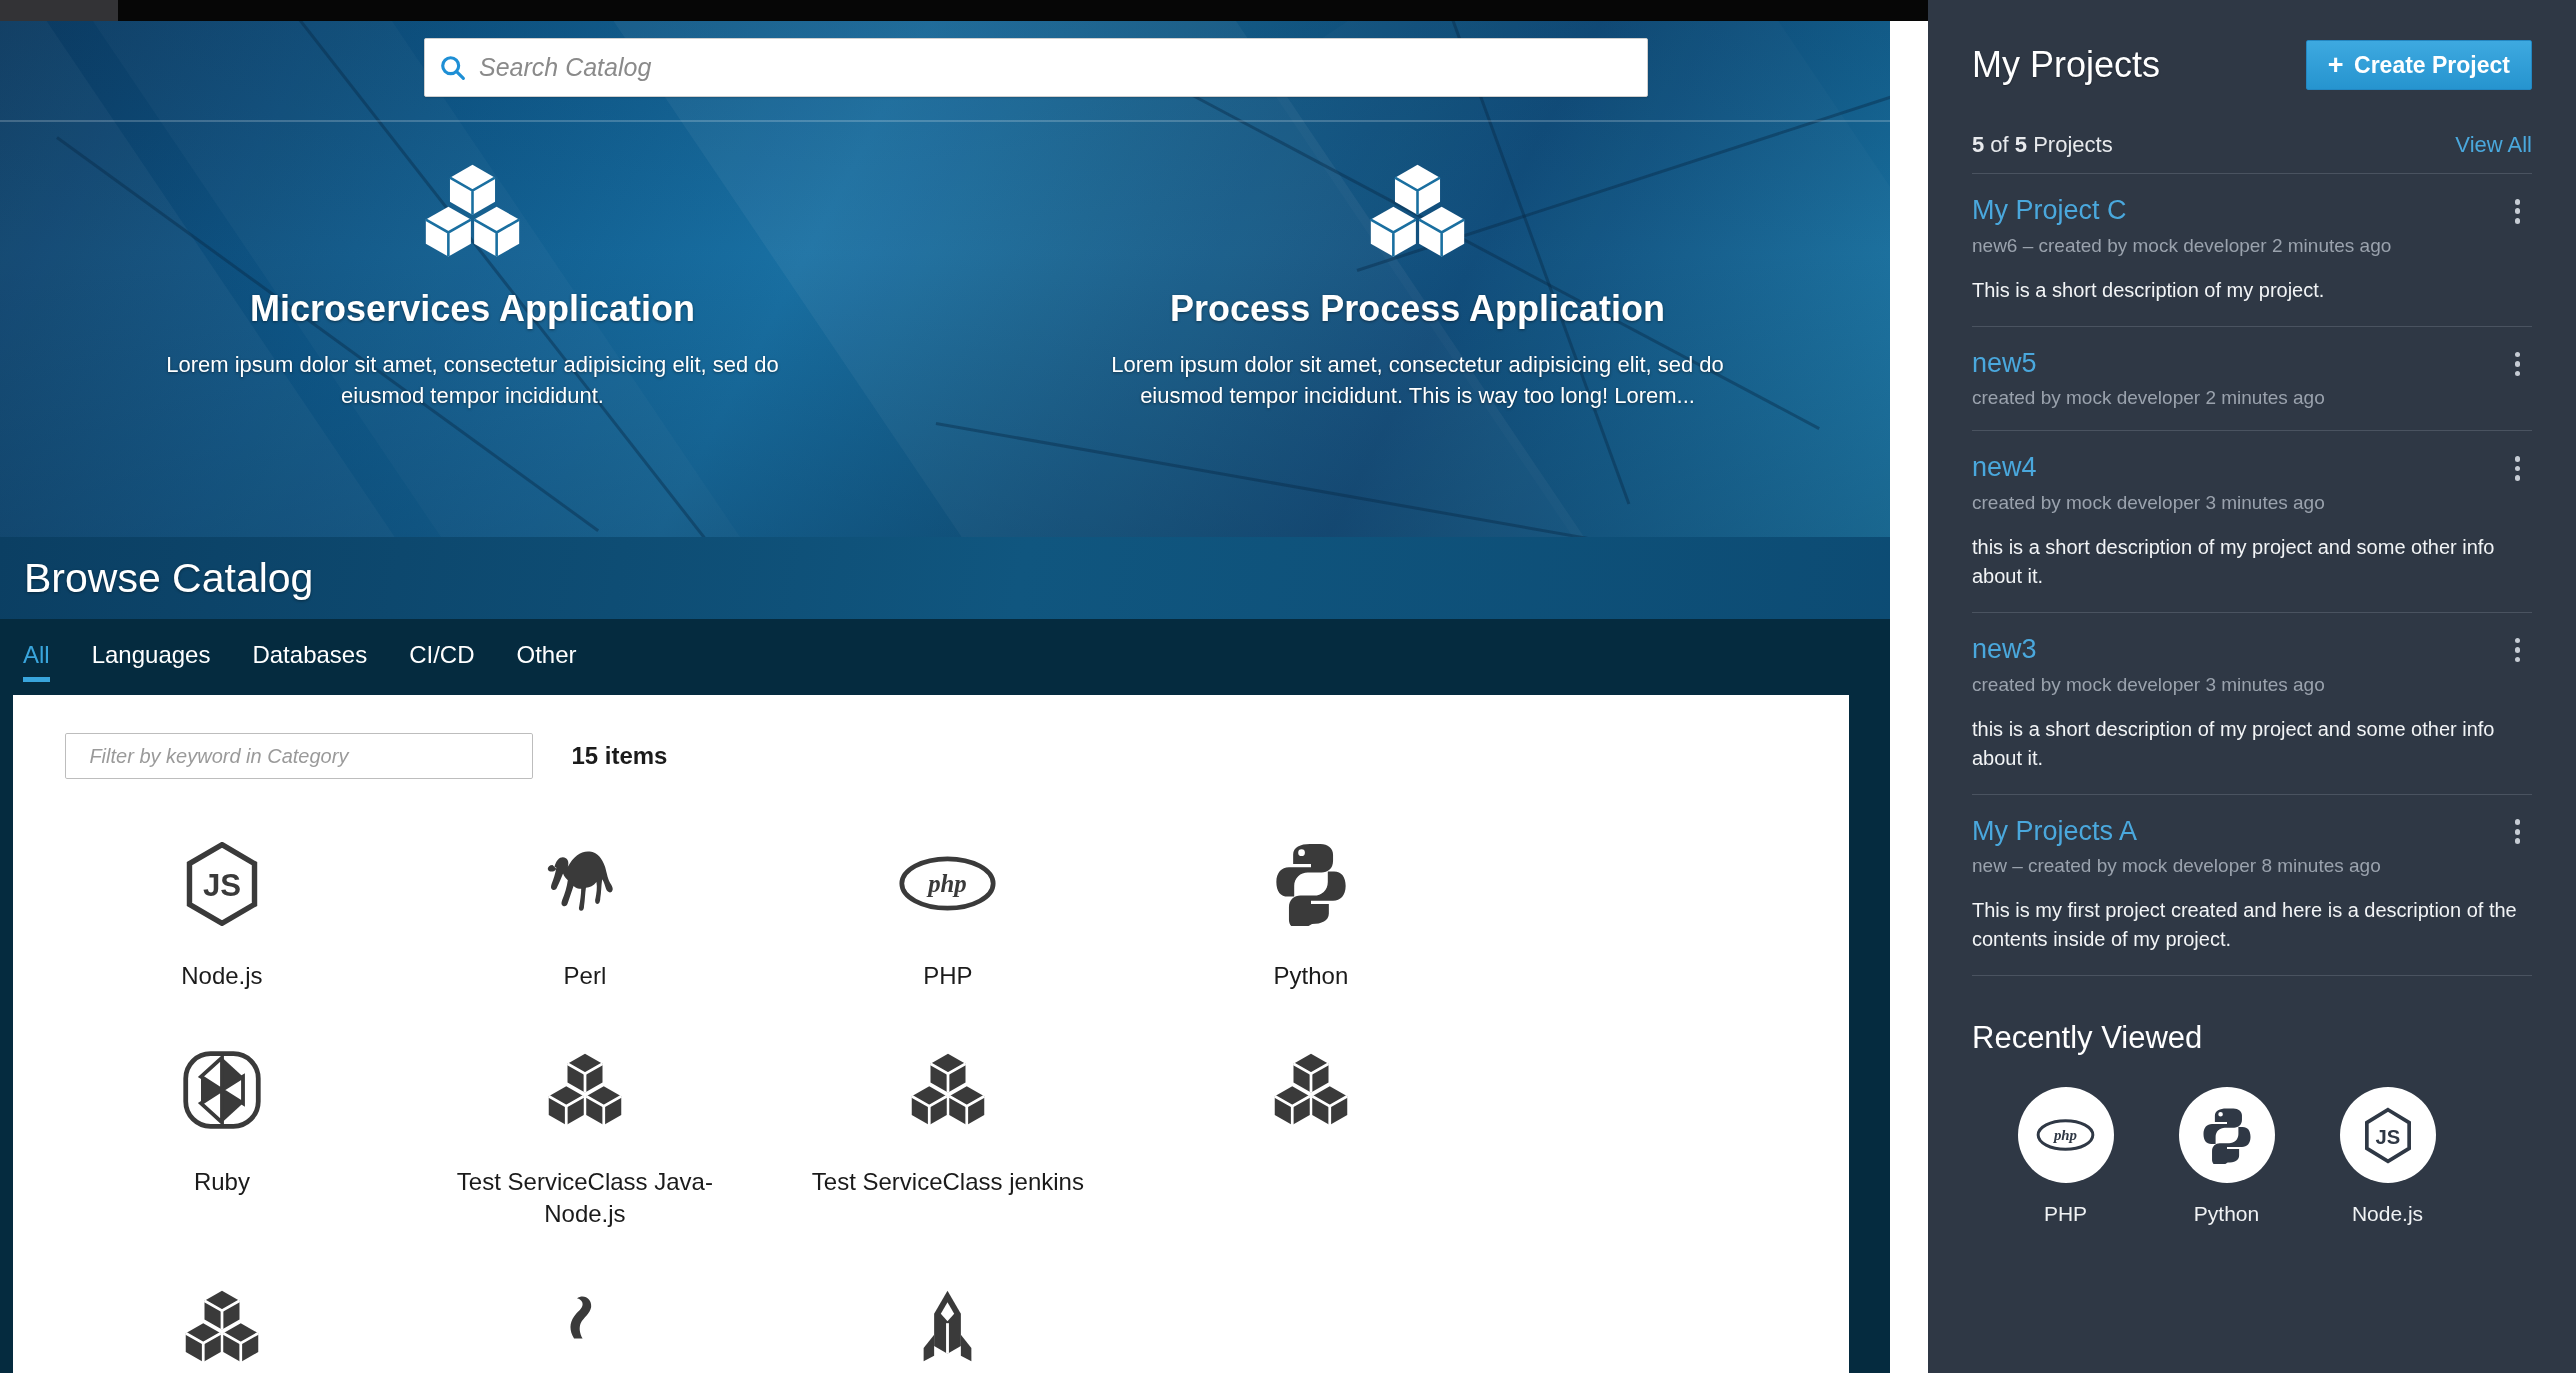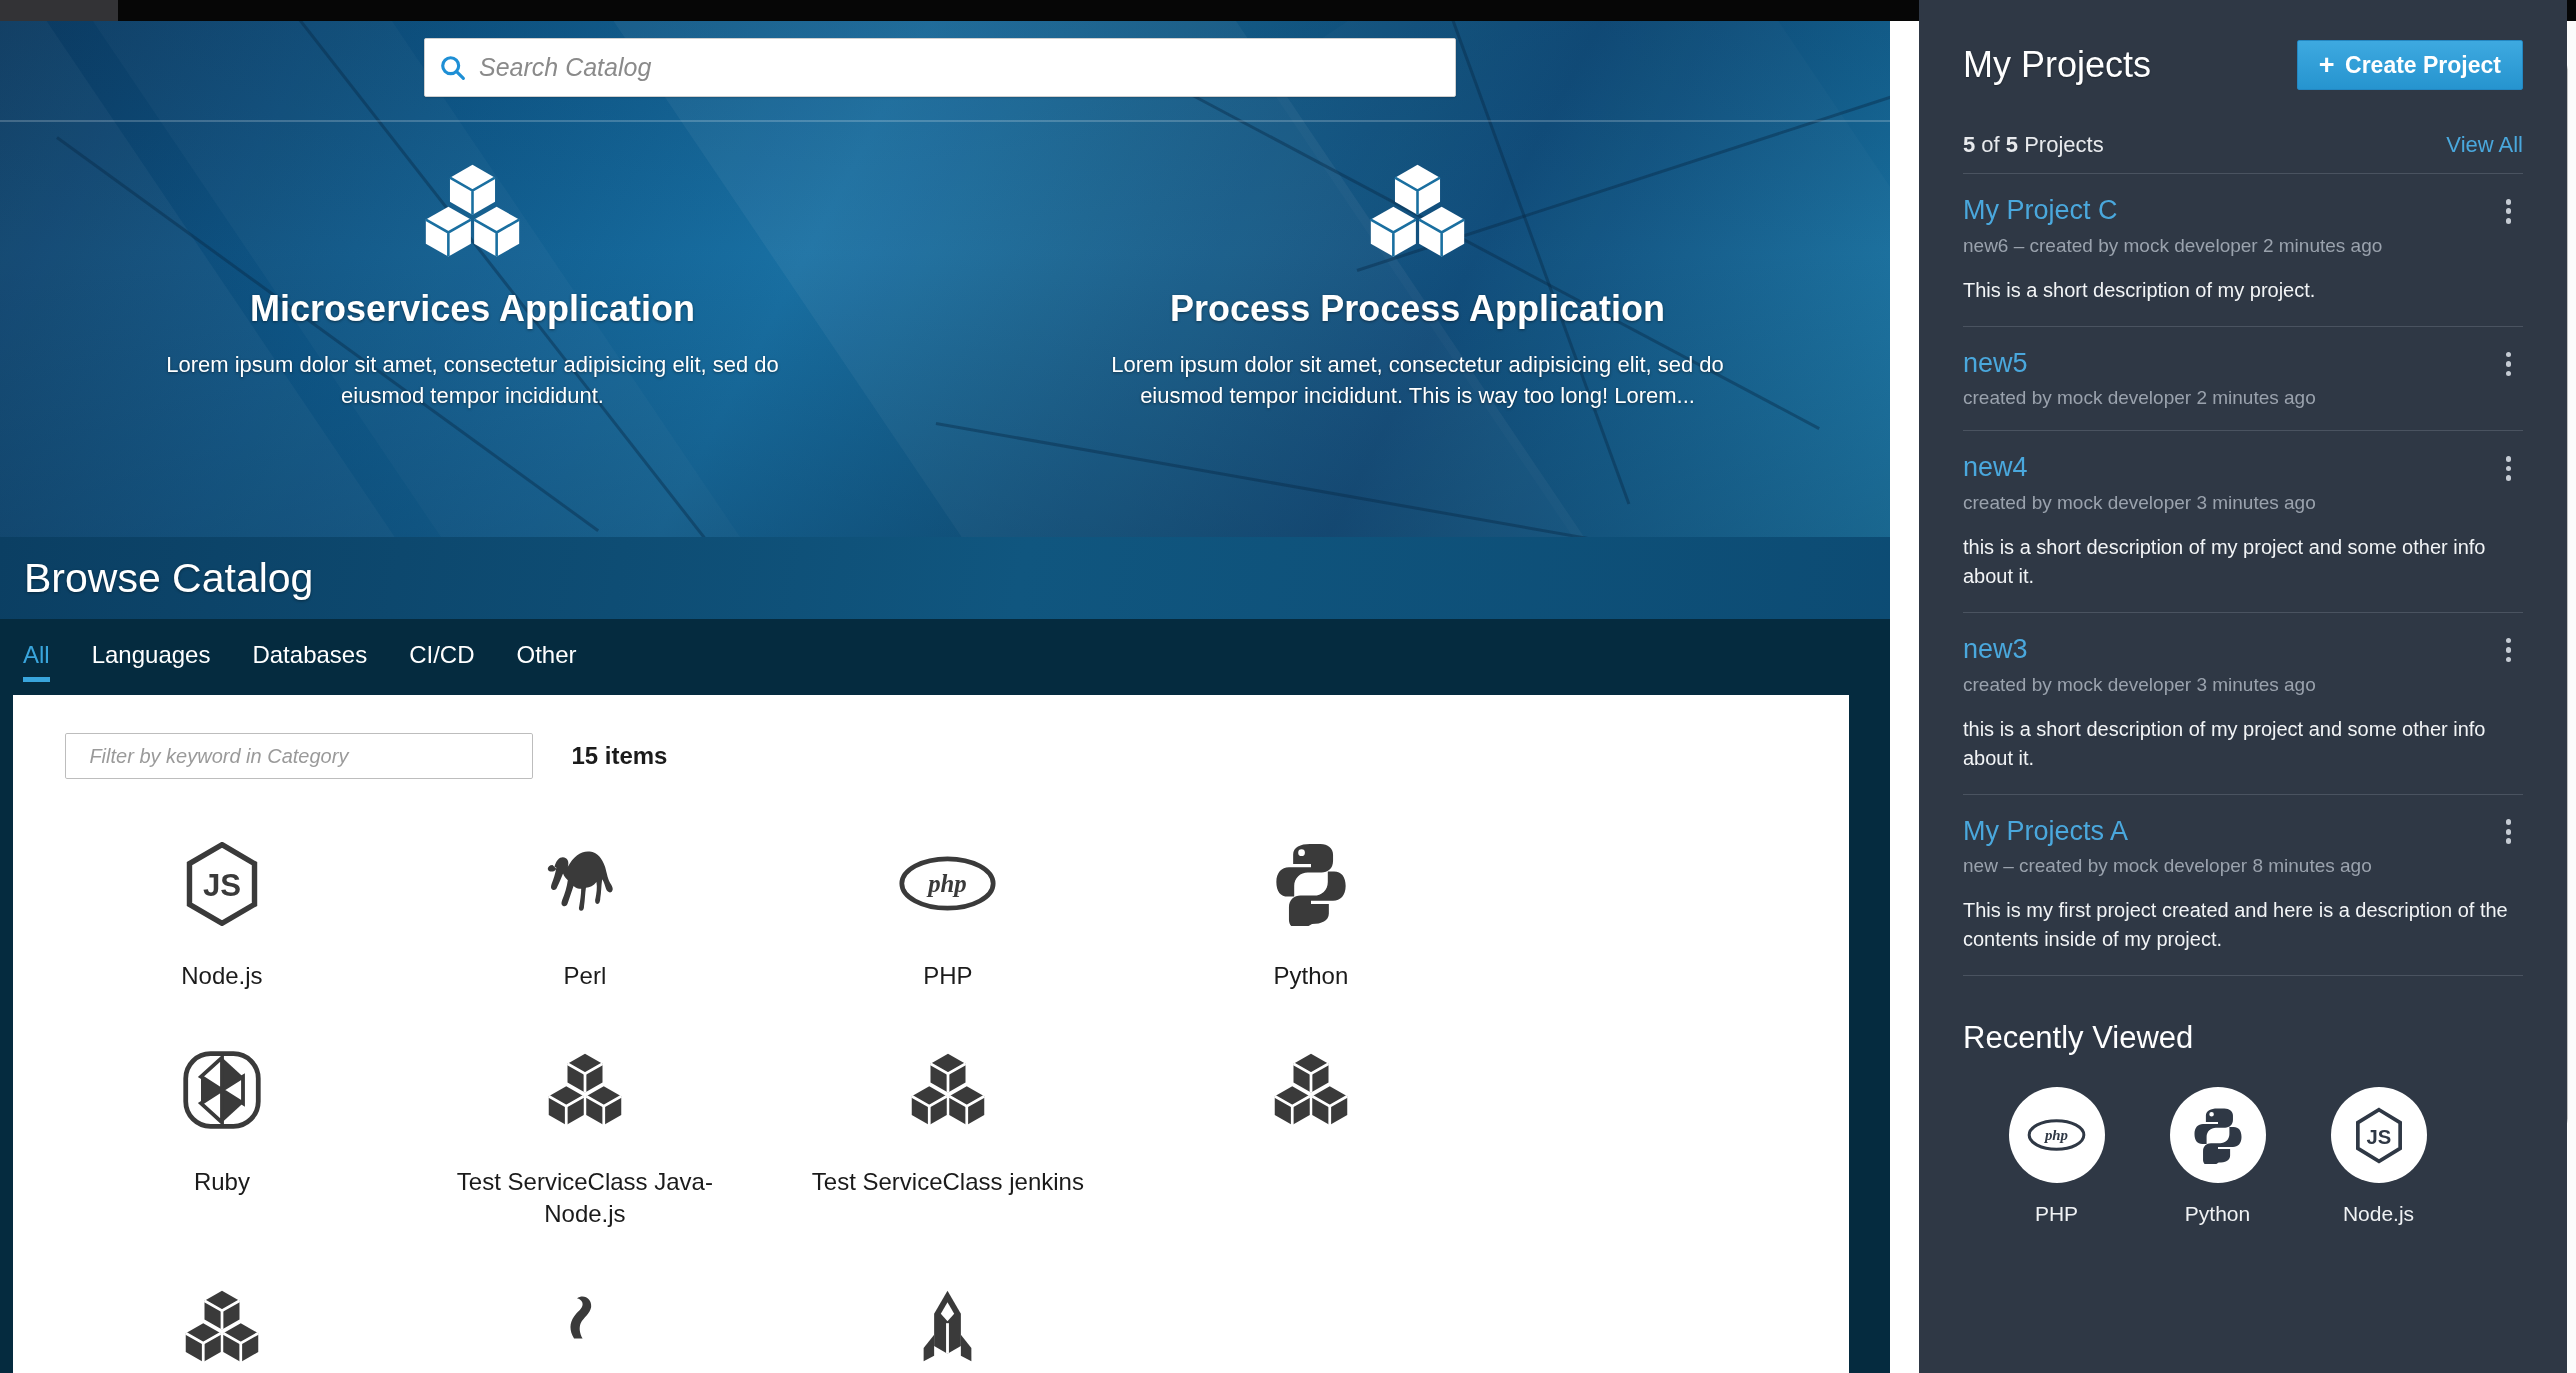--- a/index.html
+++ b/index.html
@@ -37,21 +37,21 @@
     position: absolute; background: rgba(8,40,70,0.42); height: 2.9px;
     transform-origin: left center;
   }
   #hero-shade {
     position:absolute; inset:0;
     background: linear-gradient(180deg, rgba(6,40,70,0.18) 0%, rgba(6,40,70,0.05) 45%, rgba(6,40,70,0.30) 100%);
   }
 
   
   #searchwrap {
-    position: absolute; top: 17px; left: 424px; width: 1032px; height: 59px;
+    position: absolute; top: 17px; left: 424px; width: 1224px; height: 59px;
     background: #fff; border: 1px solid #cfcfcf; border-radius: 1.9px;
     display: flex; align-items: center; z-index: 6;
     box-shadow: 0 1px 1.9px rgba(0,0,0,.16);
   }
   #search-icon { width: 54px; display: flex; align-items: center; justify-content: center; }
   #search-input {
     flex: 1; border: 0; outline: 0; font-size: 25px; height: 100%;
     font-family: "Liberation Sans", sans-serif; color: #222; background: transparent;
   }
   #search-input::placeholder { color: #8a8a8a; font-style: italic; }
@@ -122,21 +122,21 @@
     position: absolute; top: 21px; right: 0; width: 40px; height: 1353px;
     background: #fbfbfb; border-left: 1px solid #e3e3e3;
   }
   #scroll-thumb {
     position: absolute; top: 38px; left: 9.6px; width: 21px; height: 1070px;
     background: #c3c3c3; border-radius: 10.5px;
   }
 
   
   #sidebar {
-    position: absolute; top: 0; right: 9px; width: 648px; height: 1374px;
+    position: absolute; top: 0; right: 0; width: 648px; height: 1374px;
     background: #2f3845; color: #fff; padding: 0 44px;
   }
   #sb-head { display: flex; align-items: center; justify-content: space-between; padding-top: 40px; }
   #sb-title { font-size: 36px; font-weight: normal; text-shadow: 0 1px 1.9px rgba(0,0,0,.35); }
   #create-project {
     background: linear-gradient(180deg,#3ea9e0 0%, #2694cf 100%);
     border: 1px solid #2387c2; color: #fff; font-size: 23px; font-weight: bold;
     padding: 10.5px 21px; border-radius: 1.9px; cursor: pointer;
     display: flex; align-items: center; gap: 10.5px;
     font-family: "Liberation Sans", sans-serif;

